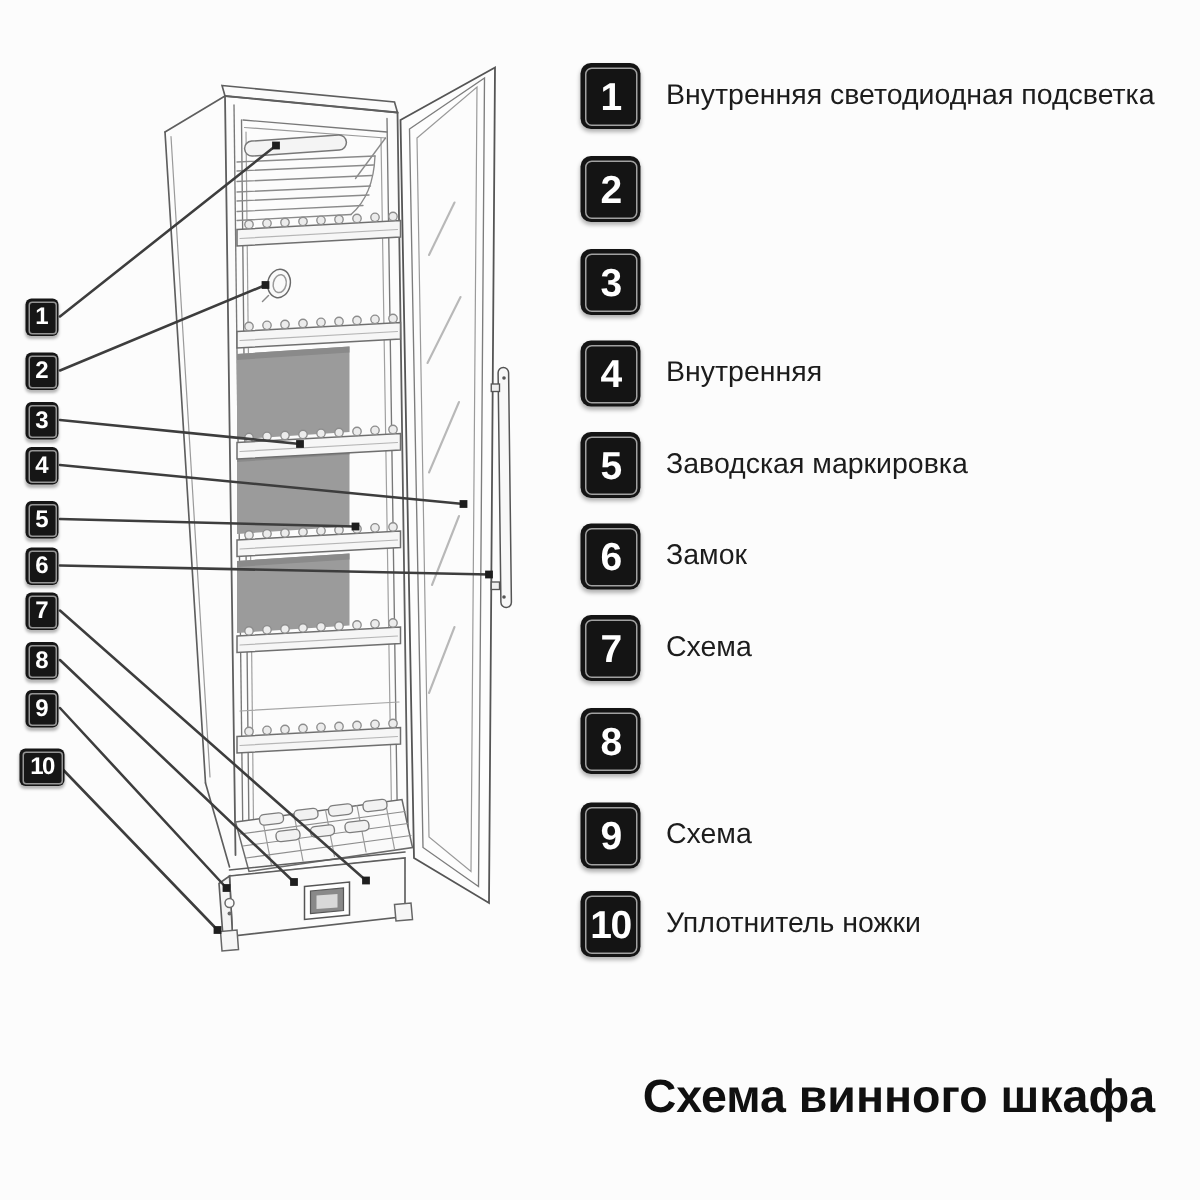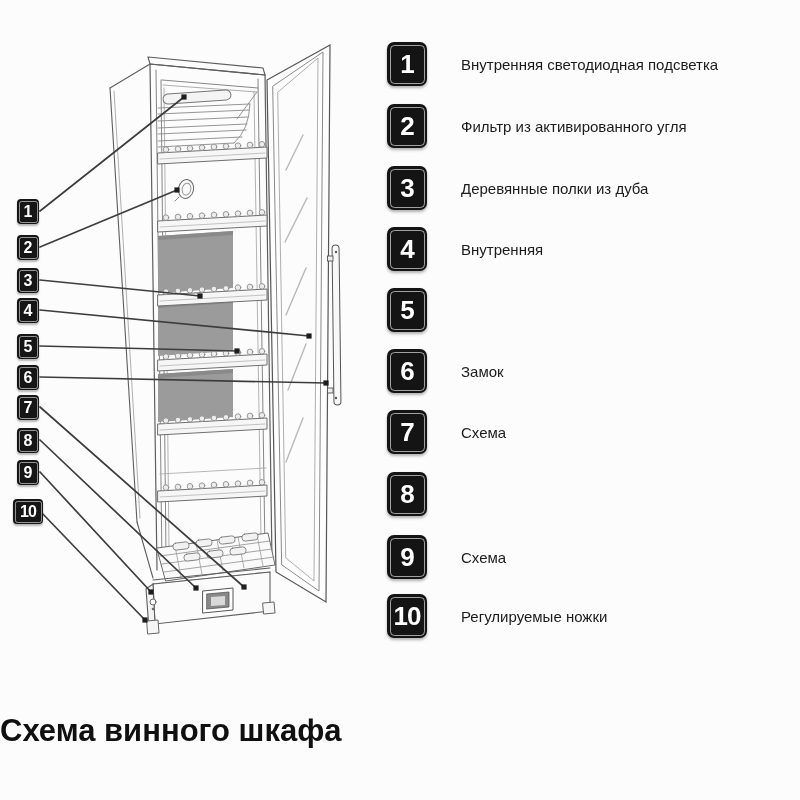--- a/index.html
+++ b/index.html
@@ -23,23 +23,23 @@
   .legend-row{position:absolute;left:387px;display:flex;align-items:center;}
   .legend-num{
     position:relative;width:40px;height:44px;background:#141414;border-radius:7px;
     color:#fff;font-weight:bold;font-size:26px;line-height:44px;text-align:center;
     letter-spacing:-1px;box-shadow:0 2px 3px rgba(0,0,0,.3);flex:0 0 auto;
   }
   .legend-num::after{
     content:"";position:absolute;inset:2.5px;border:1.5px solid rgba(255,255,255,.6);
     border-radius:4.5px;pointer-events:none;
   }
-  .legend-label{margin-left:34px;font-size:15px;color:#1c1c1c;white-space:nowrap;}
+  .legend-label{margin-left:17px;font-size:19px;color:#1c1c1c;white-space:nowrap;}
   .title{
-    position:absolute;top:713px;left:0;width:770px;text-align:left;
+    position:absolute;top:713px;left:0;width:770px;text-align:right;
     font-size:31px;font-weight:bold;color:#101010;
   }
 </style>
 </head>
 <body>
 
 <div class="stage">
 
   <svg class="art" width="800" height="800" viewBox="0 0 800 800">
     <defs>
@@ -227,48 +227,47 @@
   <div class="callout" style="left:17px;top:428px;">8</div>
   <div class="callout" style="left:17px;top:460px;">9</div>
   <div class="callout wide" style="left:13px;top:499px;">10</div>
 
   <div class="legend-row" style="top:42px;">
     <div class="legend-num">1</div>
     <div class="legend-label">Внутренняя светодиодная подсветка</div>
   </div>
   <div class="legend-row" style="top:104px;">
     <div class="legend-num">2</div>
-    <div class="legend-label">Фильтр из активированного угля</div>
   </div>
   <div class="legend-row" style="top:166px;">
     <div class="legend-num">3</div>
-    <div class="legend-label">Деревянные полки из дуба</div>
   </div>
   <div class="legend-row" style="top:227px;">
     <div class="legend-num">4</div>
     <div class="legend-label">Внутренняя</div>
   </div>
   <div class="legend-row" style="top:288px;">
     <div class="legend-num">5</div>
+    <div class="legend-label">Заводская маркировка</div>
   </div>
   <div class="legend-row" style="top:349px;">
     <div class="legend-num">6</div>
     <div class="legend-label">Замок</div>
   </div>
   <div class="legend-row" style="top:410px;">
     <div class="legend-num">7</div>
     <div class="legend-label">Схема</div>
   </div>
   <div class="legend-row" style="top:472px;">
     <div class="legend-num">8</div>
   </div>
   <div class="legend-row" style="top:535px;">
     <div class="legend-num">9</div>
     <div class="legend-label">Схема</div>
   </div>
   <div class="legend-row" style="top:594px;">
     <div class="legend-num">10</div>
-    <div class="legend-label">Регулируемые ножки</div>
+    <div class="legend-label">Уплотнитель ножки</div>
   </div>
 
   <div class="title">Схема винного шкафа</div>
 
 </div>
 
 </body></html>

